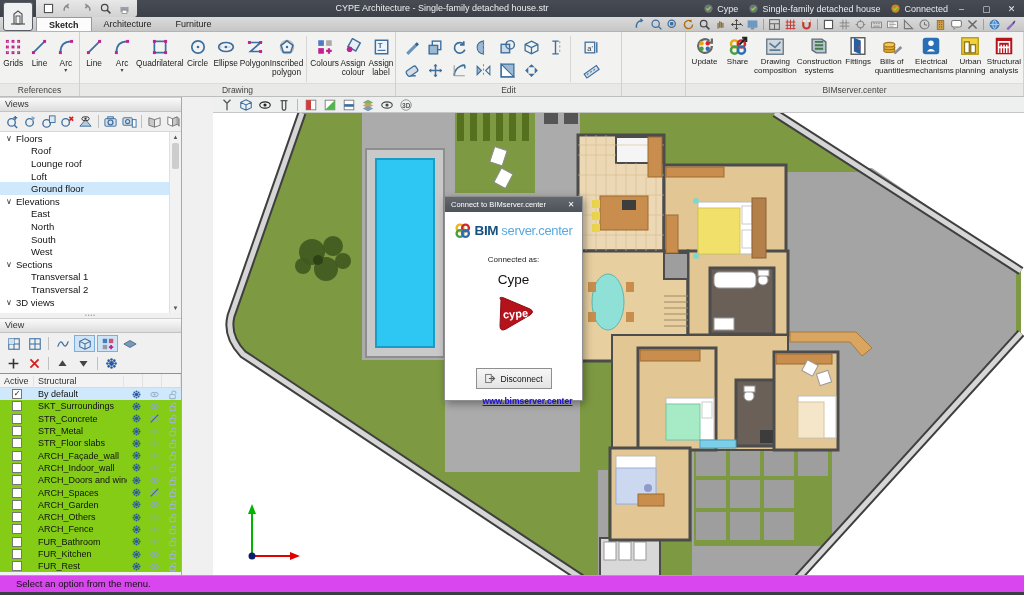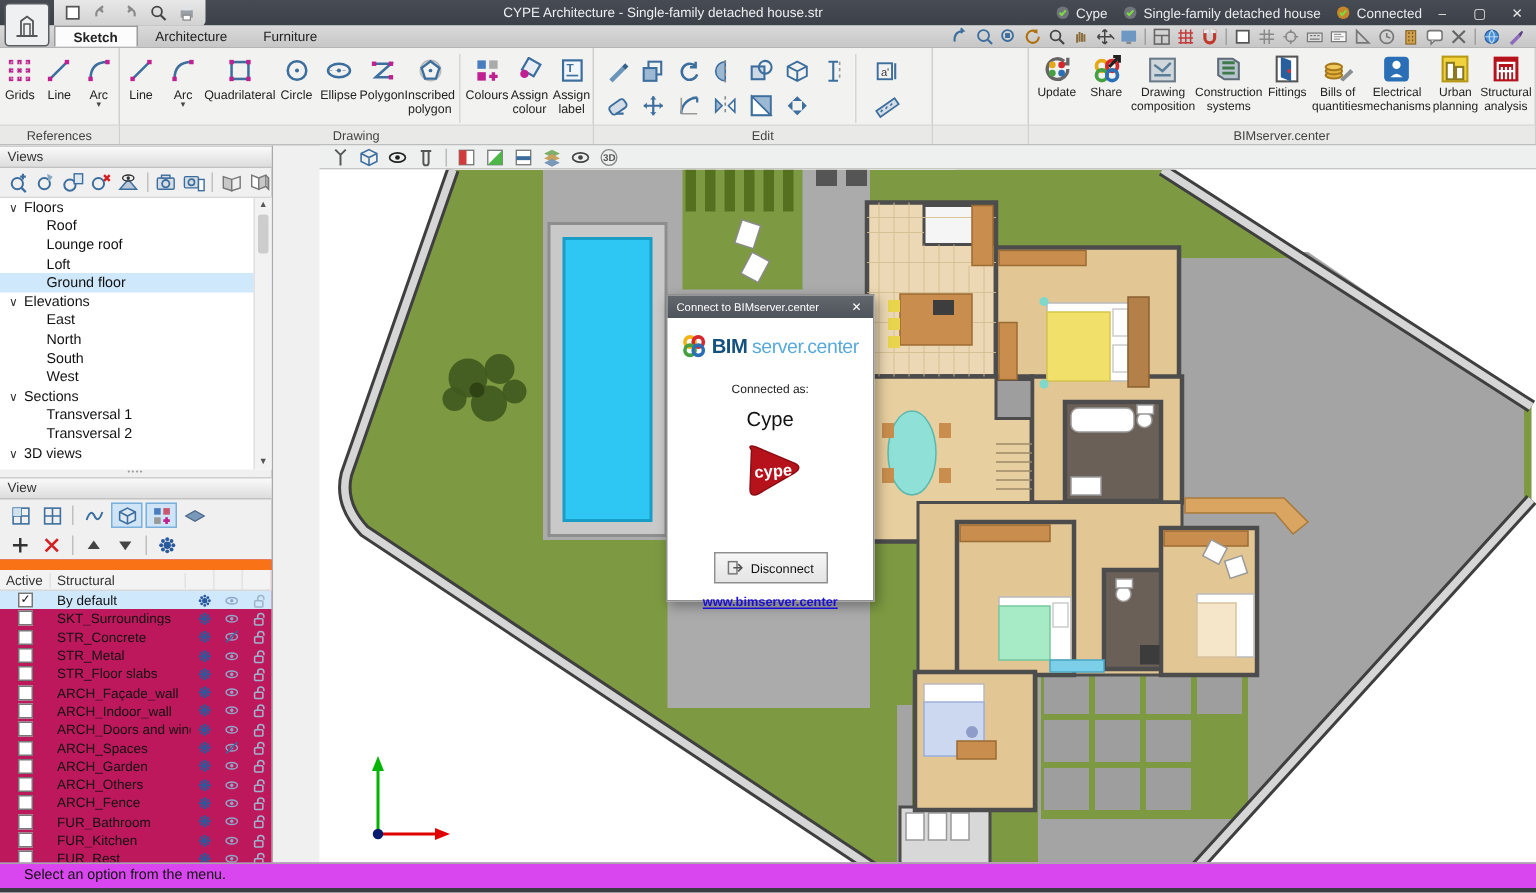--- a/index.html
+++ b/index.html
@@ -61,21 +61,21 @@
   .trow .chev{width:10px;margin-left:6px;font-size:8px;color:#333;}
   .trow.child{padding-left:31px;}
   .trow.sel{background:#cfe8fb;}
   .vscroll{position:absolute;right:0;top:0;width:11px;height:100%;background:#f2f2f2;border-left:1px solid #e0e0e0;font-size:6px;color:#555;text-align:center;}
   .vscroll .sarr{height:10px;line-height:10px;}
   .vscroll .sthumb{position:absolute;left:2px;top:11px;width:7px;height:26px;background:#cdcdcd;border-radius:2px;}
   .vscroll .sbot{position:absolute;bottom:0;width:100%;height:10px;line-height:10px;}
   .grip{height:5px;text-align:center;font-size:5px;color:#9a9a9a;line-height:4px;letter-spacing:1px;}
 
   
-  .laytable{background:#be185d;border-top:7px solid #f97316;}
+  .laytable{background:#84cc16;border-top:1px solid #f97316;}
   .lhead{display:flex;height:13px;font-size:9px;color:#333;background:#f3f3f3;border-bottom:1px solid #d8d8d8;align-items:center;}
   .lhead .c1{width:34px;padding-left:4px;box-sizing:border-box;border-right:1px solid #e2e2e2;}
   .lhead .c2{flex:1;padding-left:4px;border-right:1px solid #e2e2e2;}
   .lhead .ci{width:18px;border-right:1px solid #e2e2e2;height:100%;}
   .lrow{display:flex;height:12.3px;align-items:center;font-size:9px;color:#111;}
   .lrow.sel{background:#cfe8fb;}
   .lrow .c1{width:34px;display:flex;justify-content:center;}
   .lrow .c2{flex:1;padding-left:4px;white-space:nowrap;overflow:hidden;}
   .lrow .ci{width:18px;display:flex;justify-content:center;}
   .cbox{width:8px;height:8px;background:#fff;border:1px solid #777;font-size:8px;line-height:8px;text-align:center;color:#111;}
@@ -88,21 +88,21 @@
   .dlg-title{height:15px;background:linear-gradient(#63676e,#4e525a);color:#fff;font-size:7.5px;line-height:15px;padding-left:6px;position:relative;}
   .dlg-close{position:absolute;right:4px;top:0;width:14px;height:15px;text-align:center;color:#fff;font-size:8px;}
   .dlg-body{position:relative;height:186px;text-align:center;}
   .brand{display:flex;align-items:center;justify-content:center;gap:3px;margin-top:10px;}
   .brand .bb{font-size:13.5px;font-weight:bold;color:#14517e;letter-spacing:-.3px;}
   .brand .br{font-size:13px;color:#58a8dc;letter-spacing:-.3px;}
   .connas{font-size:8px;color:#222;margin-top:16px;}
   .cuser{font-size:13.5px;color:#111;margin-top:8px;}
   .cypelogo{margin-top:8px;}
   .disc-btn{position:absolute;left:50%;transform:translateX(-50%);top:146px;width:74px;height:19px;background:linear-gradient(#f6f6f6,#e4e4e4);border:1px solid #8f8f8f;display:flex;align-items:center;justify-content:center;gap:3px;font-size:8.5px;color:#111;}
-  .dlg-link{position:absolute;left:0;width:100%;top:174px;font-size:8.5px;font-weight:bold;color:#1a0dd8;text-decoration:underline;}
+  .dlg-link{position:absolute;left:0;width:100%;top:174px;font-size:8.5px;font-weight:bold;color:#1a0dd8;text-decoration:underline;padding-left:14px;}
 
   
   .statusbar{position:absolute;left:0;top:575px;width:1024px;height:17px;background:#d946ef;border-top:1px solid #a5a5a5;font-size:9.5px;color:#111;line-height:16px;padding-left:16px;box-sizing:border-box;}
   .bottomstrip{position:absolute;left:0;top:592px;width:1024px;height:3px;background:#3a3d42;}
 </style>
 </head>
 <body>
 
 <div class="app">
 

